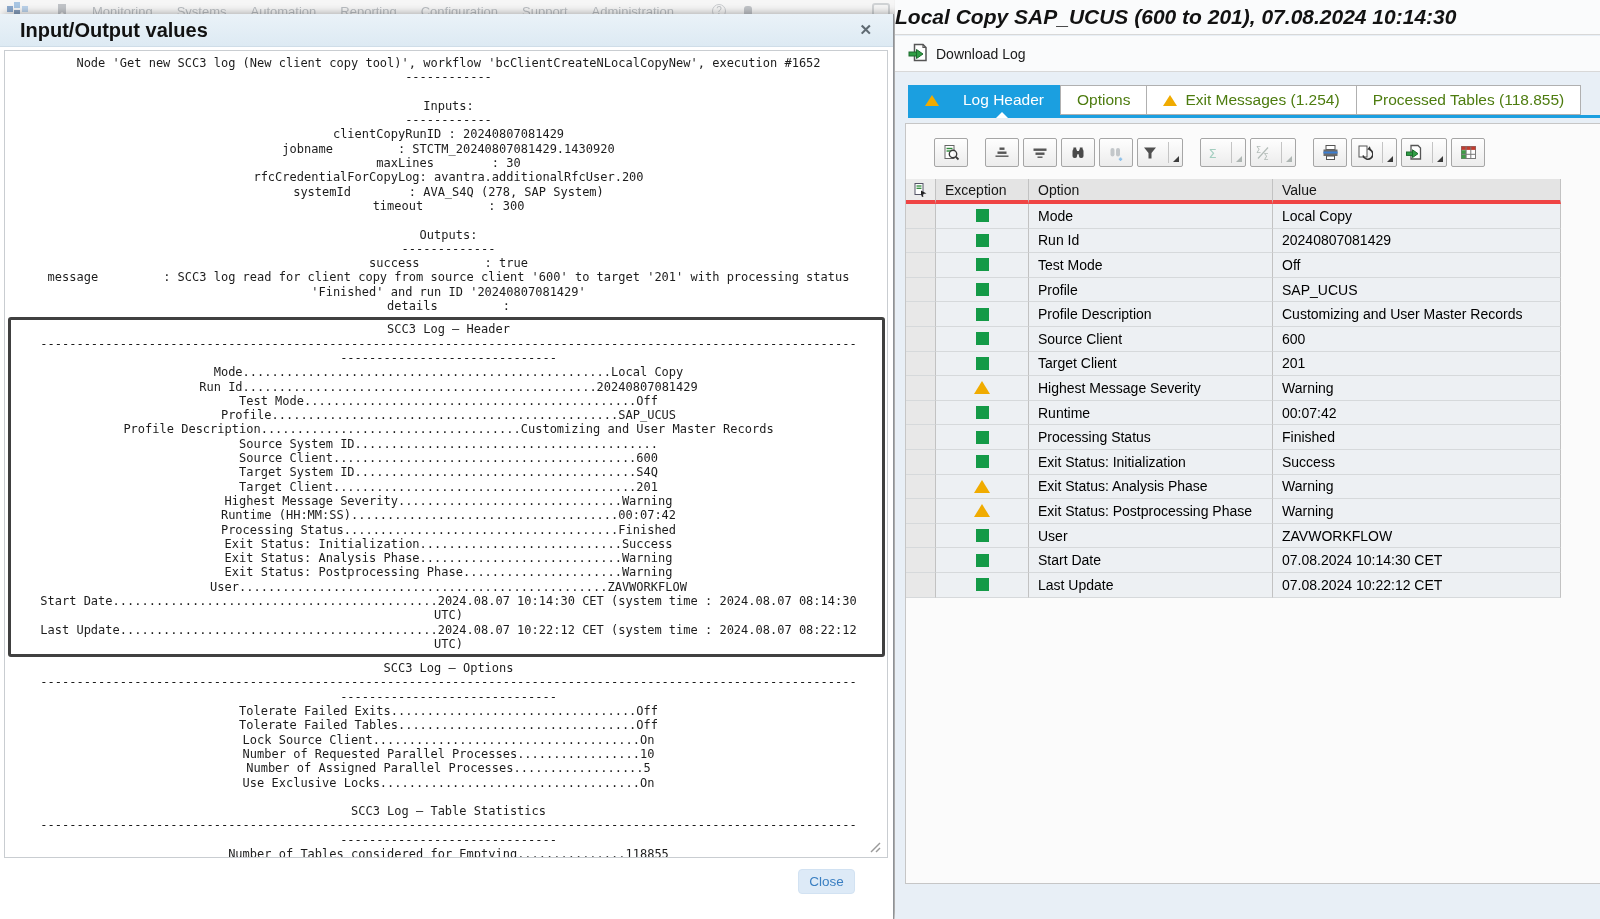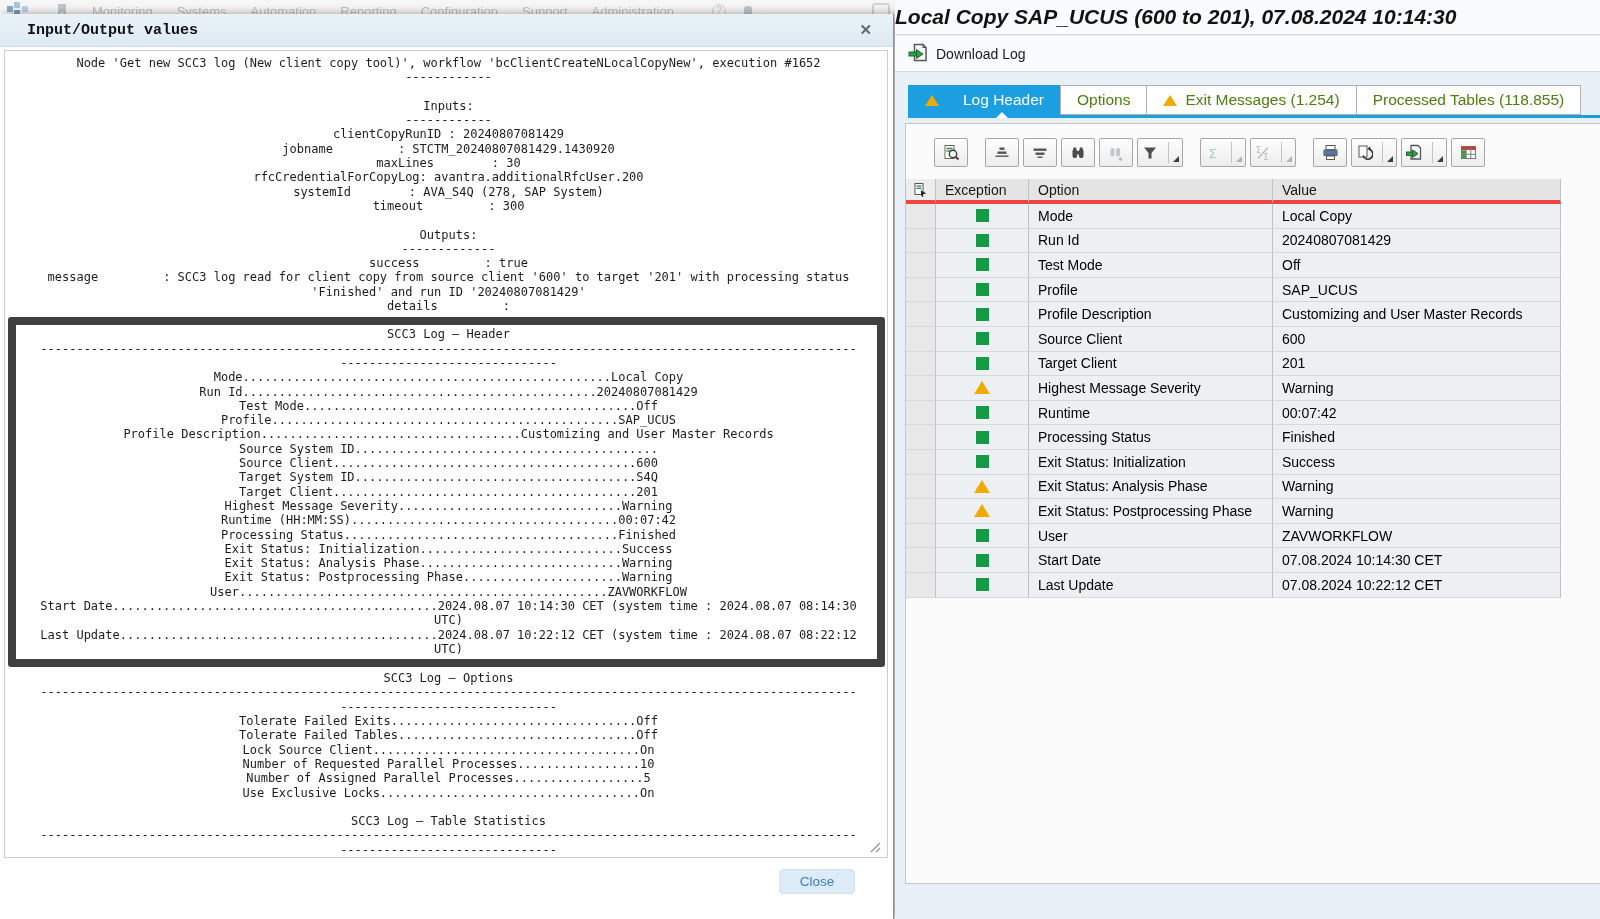--- a/index.html
+++ b/index.html
@@ -21,33 +21,33 @@
   .mb-chip .box { width:18px; height:16px; border:2px solid #b6babf; border-radius:3px; }
   .logo-sq { display:inline-block; }
 
   
   .dialog { position:absolute; left:0; top:14px; width:894px; height:905px;
             background:#fff; border-right:1px solid #8e9297;
             box-shadow:4px 0 9px rgba(0,0,0,.38); }
   .dlg-head { position:absolute; top:0; left:0; right:0; height:33px;
               background:linear-gradient(#eaf2f8,#ddeaf3);
               border-bottom:1px solid #cfdde8; display:flex; align-items:center; }
-  .dlg-title { font-size:15px; font-weight:bold; color:#111; padding-left:27px;font-family:Liberation Mono, monospace; }
+  .dlg-title { font-size:20px; font-weight:bold; color:#111; padding-left:20px; }
   .dlg-close { position:absolute; right:21px; top:7px; font-size:15px; font-weight:bold;
                color:#5f6a72; cursor:pointer; }
   .dlg-body { position:absolute; top:36px; left:4px; right:5px; bottom:61px;
               border:1px solid #c9cdd1; background:#fff; overflow:hidden;
               padding:5px 0 0 5px;text-align:center; }
   pre.log { font-family:"DejaVu Sans Mono", monospace; font-size:12px; line-height:14.3px;
             color:#1c1c1c; white-space:pre; overflow:hidden; }
-  .orange-box { border:8px solid #404040; border-radius:3px; margin:4px 2px 4px -2px;
+  .orange-box { border:3px solid #404040; border-radius:3px; margin:4px 2px 4px -2px;
                 padding:2px 0 3px 4px; }
   .resize-handle { position:absolute; right:6px; bottom:4px; width:14px; height:14px; }
   .dlg-foot { position:absolute; left:0; right:0; bottom:0; height:61px; background:#fff; }
-  .close-btn { position:absolute; right:38px; top:11px; width:76px; height:25px;
+  .close-btn { position:absolute; right:38px; top:11px; width:57px; height:25px;
                background:#ddeaf7; color:#3a7fc2; border:1px solid #d2e2f2;
                border-radius:4px; font-size:13.5px; font-family:inherit; cursor:pointer; }
 
   
   .panel { position:absolute; left:895px; top:0; width:705px; height:919px; background:#e8eff6; }
   .panel-title-row { position:absolute; top:0; left:0; right:0; height:35px; background:#fafbfc;
                      border-bottom:1px solid #d8d8d8; display:flex; align-items:center; }
   .panel-title { font-size:21px; font-weight:bold; font-style:italic; color:#121212;
                  padding-left:0; white-space:nowrap; }
   .download-row { position:absolute; top:36px; left:0; right:0; height:36px; background:#fafbfc;

